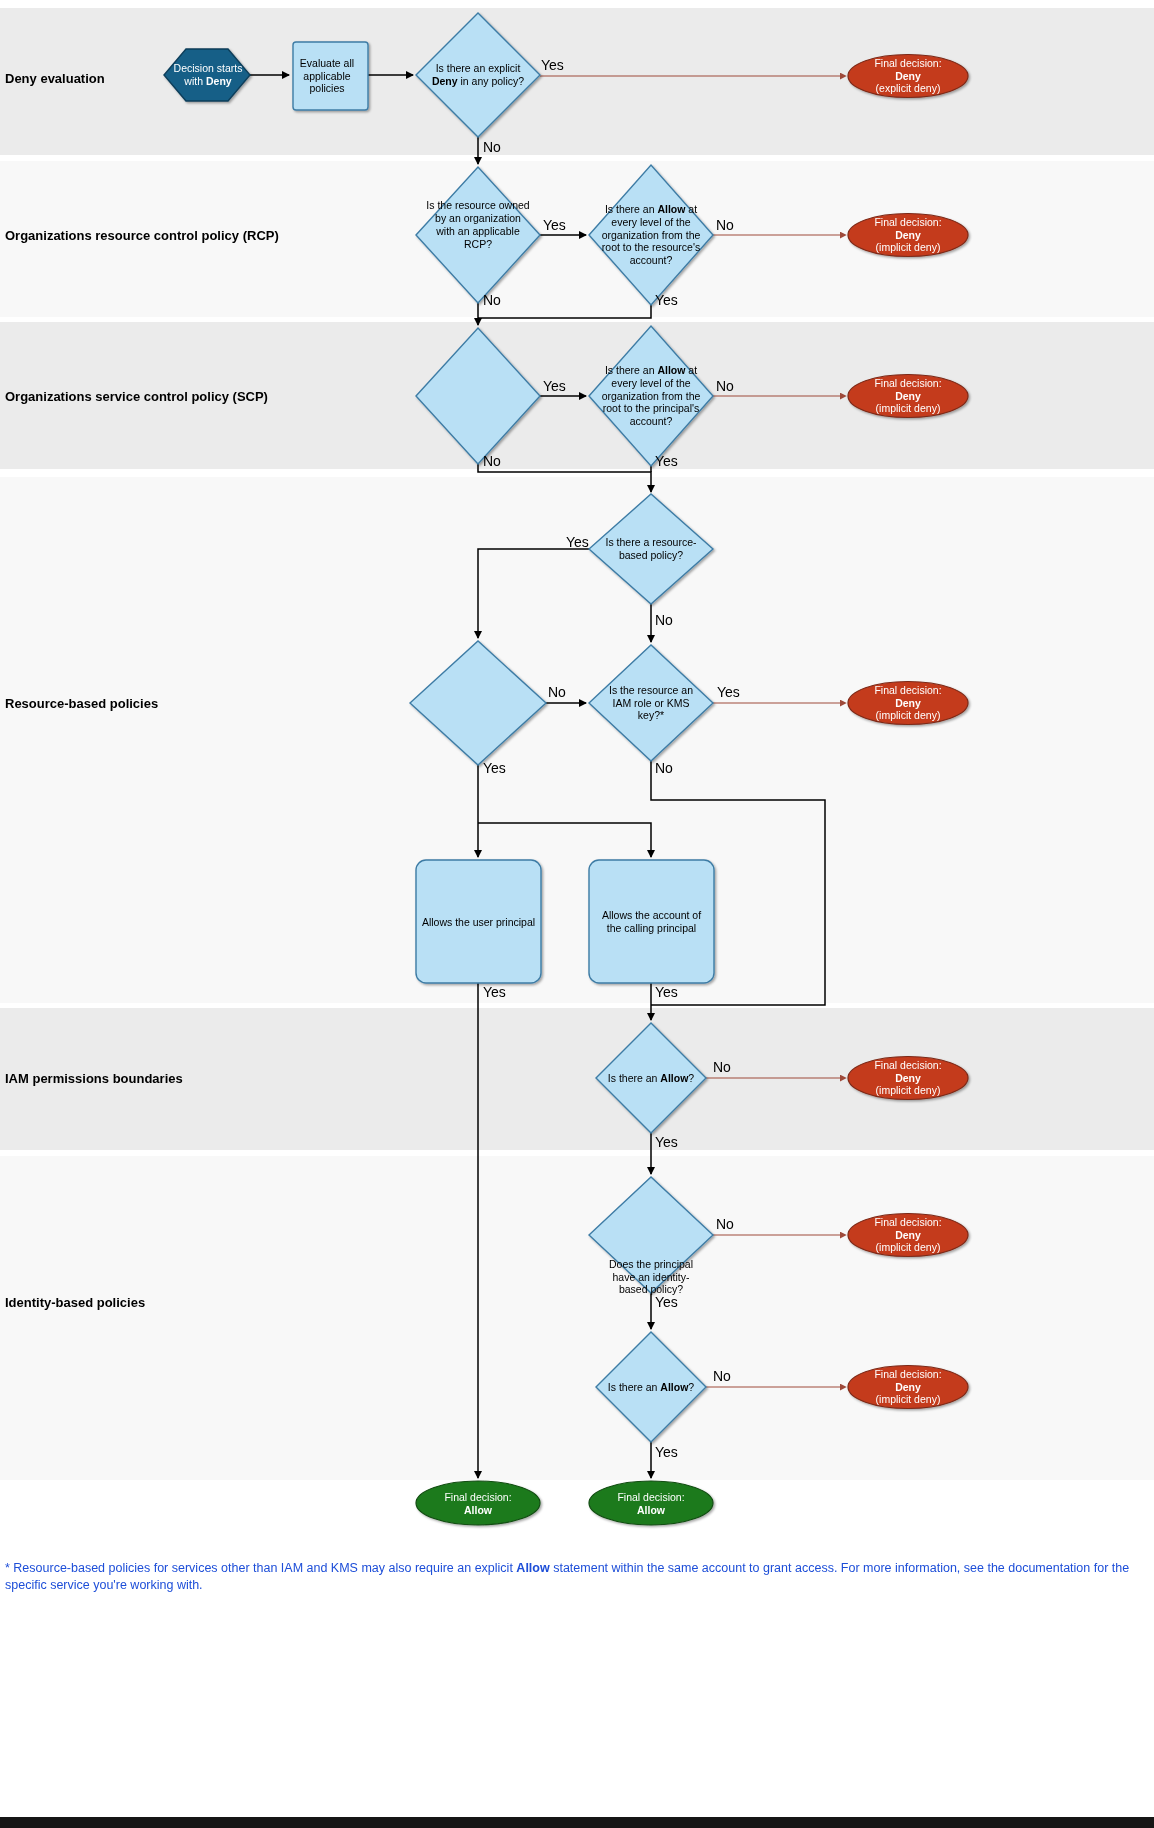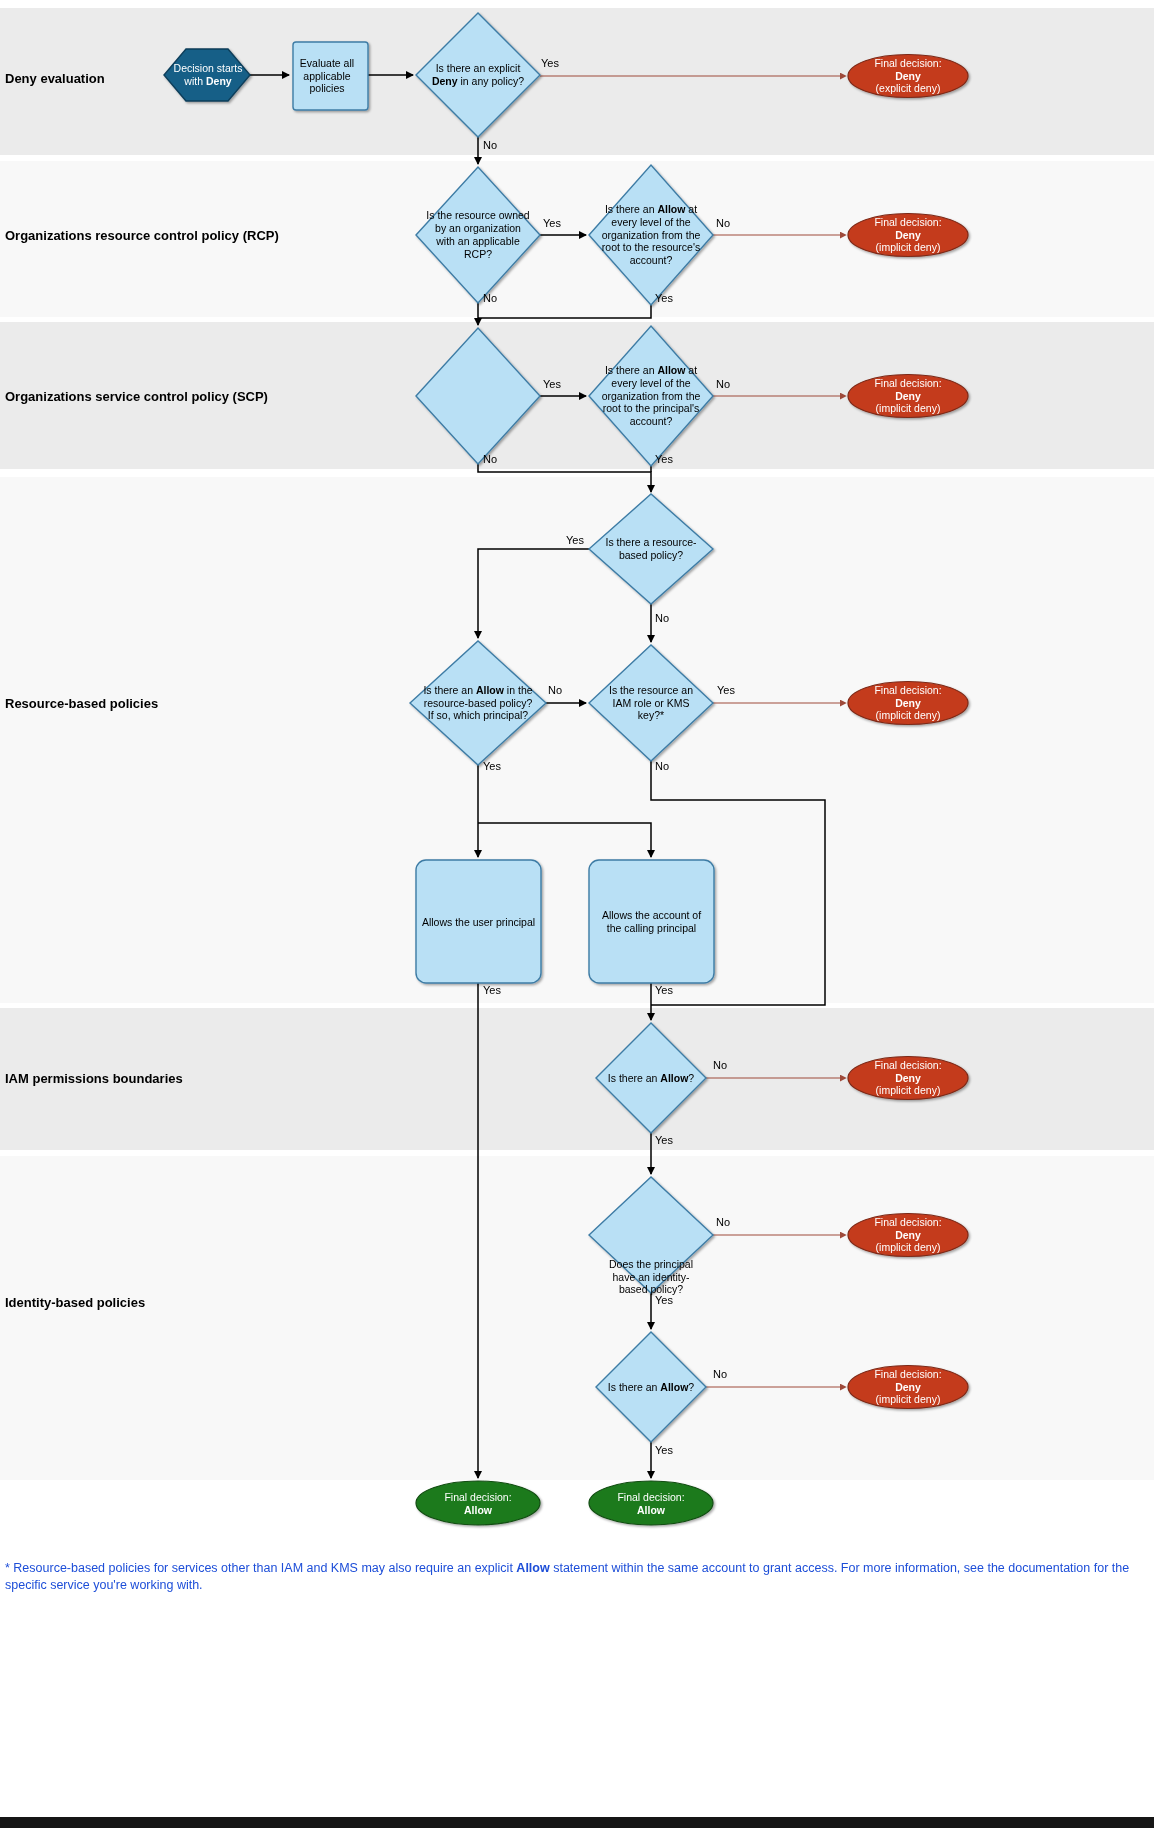--- a/index.html
+++ b/index.html
@@ -7,21 +7,21 @@
   .canvas { position:relative; width:1154px; height:1828px; background:#ffffff; overflow:hidden; }
   .band { position:absolute; left:0; width:1154px; }
   .band.gray { background:var(--band_gray); }
   .band.light { background:var(--band_light); }
   svg.layer { position:absolute; left:0; top:0; }
   .sec { position:absolute; font-weight:bold; font-size:13px; color:#000; white-space:nowrap; }
   .ntext { position:absolute; display:flex; align-items:center; justify-content:center;
            text-align:center; font-size:10.5px; line-height:1.22; color:#000; }
   .ntext.white { color:#fff; }
   .ntext.col { flex-direction:column; }
-  .lbl { position:absolute; font-size:11px; color:#000; white-space:nowrap; }
+  .lbl { position:absolute; font-size:14px; color:#000; white-space:nowrap; }
   .foot { position:absolute; font-size:12.5px; color:#1d4ed8; line-height:1.35; }
   .node  { fill:var(--node_fill);  stroke:var(--node_stroke);  stroke-width:1.4; }
   .start { fill:var(--start_fill); stroke:var(--start_stroke); stroke-width:1.4; }
   .deny  { fill:var(--deny_fill);  stroke:var(--deny_stroke);  stroke-width:1.2; }
   .allow { fill:var(--allow_fill); stroke:var(--allow_stroke); stroke-width:1.2; }
   .edge  { stroke:var(--connector); stroke-width:1.5; fill:none; }
   .edge.arrow { marker-end:url(#ab); }
   .redge { stroke:var(--deny_connector); stroke-width:1.2; fill:none; marker-end:url(#ar); }
   #ab path { fill:var(--connector); }
   #ar path { fill:var(--deny_connector); }
@@ -130,34 +130,31 @@
 
   <div class="ntext white" style="left:166px;top:52px;width:84px;height:46px">
     <span><span>Decision starts with </span><b>Deny</b></span>
   </div>
   <div class="ntext" style="left:295px;top:55px;width:64px;height:42px">
     <span>Evaluate all applicable policies</span>
   </div>
   <div class="ntext" style="left:430px;top:40px;width:96px;height:70px">
     <span><span>Is there an explicit </span><b>Deny</b><span> in any policy?</span></span>
   </div>
-  <div class="ntext" style="left:426px;top:192px;width:104px;height:86px">
+  <div class="ntext" style="left:426px;top:182px;width:104px;height:86px">
     <span>Is the resource owned by an organization with an applicable RCP?</span>
   </div>
   <div class="ntext" style="left:599px;top:184px;width:104px;height:102px">
     <span><span>Is there an </span><b>Allow</b><span> at every level of the organization from the root to the resource's account?</span></span>
   </div>
   <div class="ntext" style="left:599px;top:345px;width:104px;height:102px">
     <span><span>Is there an </span><b>Allow</b><span> at every level of the organization from the root to the principal's account?</span></span>
   </div>
   <div class="ntext" style="left:603px;top:521px;width:96px;height:56px">
     <span>Is there a resource-based policy?</span>
-  </div>
-  <div class="ntext" style="left:423px;top:658px;width:110px;height:90px">
-    <span><span>Is there an </span><b>Allow</b><span> in the resource-based policy? If so, which principal?</span></span>
   </div>
   <div class="ntext" style="left:601px;top:670px;width:100px;height:66px">
     <span>Is the resource an IAM role or KMS key?*</span>
   </div>
   <div class="ntext" style="left:421px;top:892px;width:115px;height:60px">
     <span>Allows the user principal</span>
   </div>
   <div class="ntext" style="left:594px;top:892px;width:115px;height:60px">
     <span>Allows the account of the calling principal</span>
   </div>

